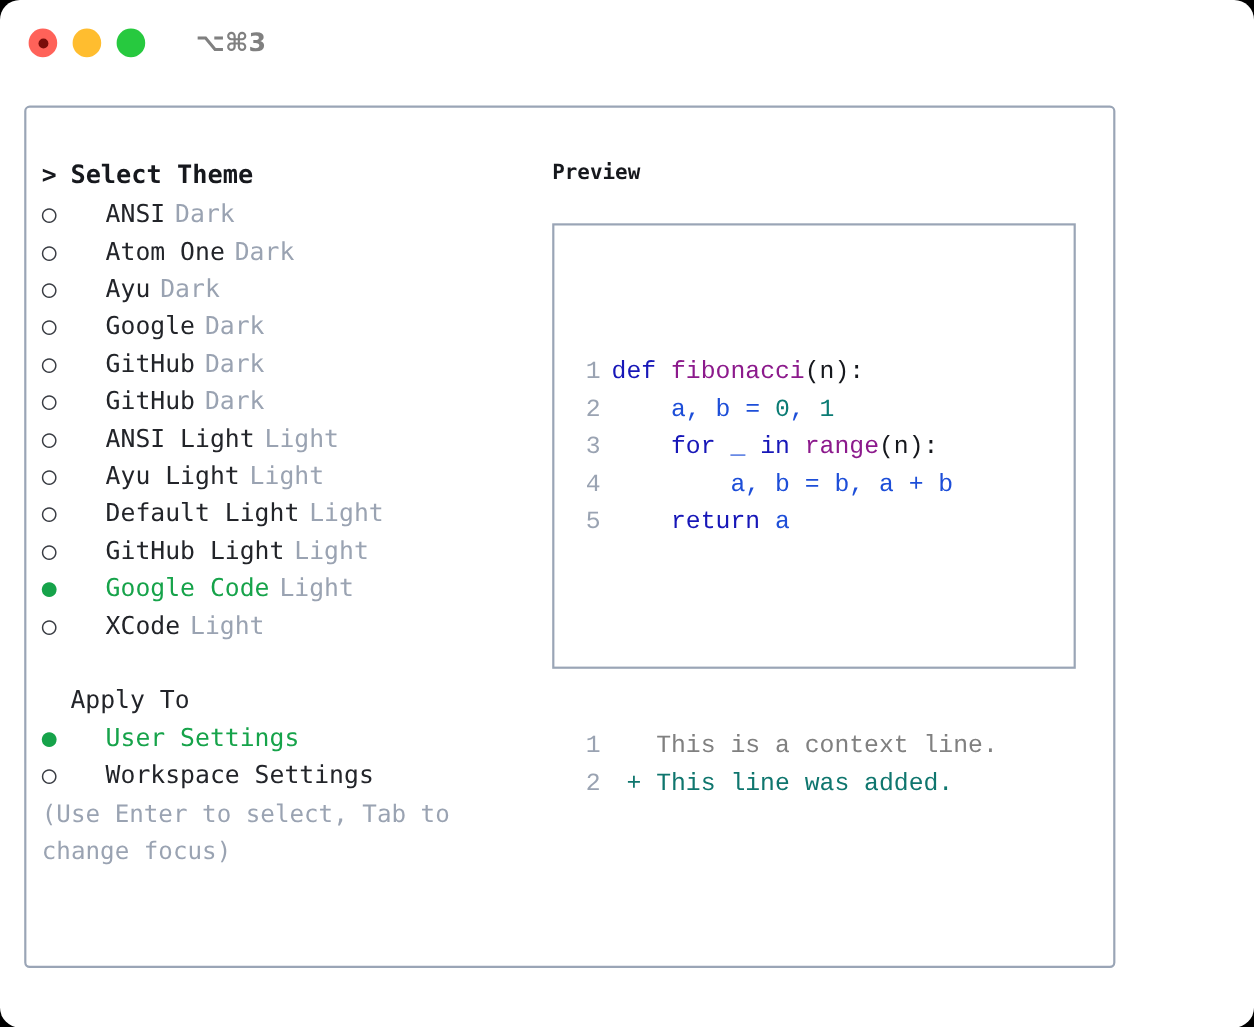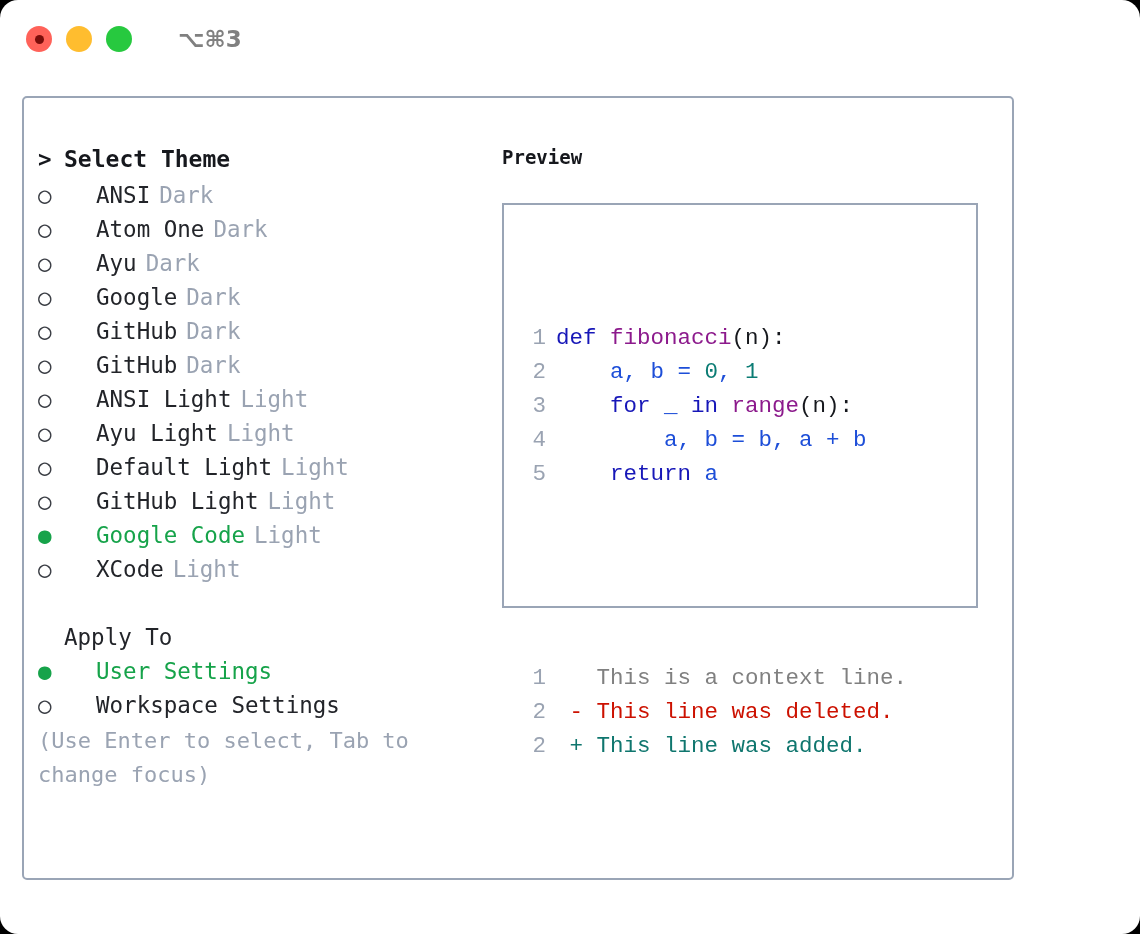--- a/index.html
+++ b/index.html
@@ -264,20 +264,20 @@
 
       <div class="hint">(Use Enter to select, Tab to change focus)</div>
 
       <div class="right-col">
         <div class="preview-title">Preview</div>
 
         <div class="preview-box">
           <div class="code">
             <div id="code-lines"><div class="code-line"><span class="ln">1</span><span class="kw">def </span><span class="fn">fibonacci</span><span class="punc">(n):</span></div><div class="code-line"><span class="ln">2</span><span class="plain">    a, b = </span><span class="num">0</span><span class="plain">, </span><span class="num">1</span></div><div class="code-line"><span class="ln">3</span><span class="plain">    </span><span class="kw">for</span><span class="plain"> _ </span><span class="kw">in</span><span class="plain"> </span><span class="fn">range</span><span class="punc">(n):</span></div><div class="code-line"><span class="ln">4</span><span class="plain">        a, b = b, a + b</span></div><div class="code-line"><span class="ln">5</span><span class="plain">    </span><span class="kw">return</span><span class="plain"> a</span></div></div>
             <div class="blank-line"></div>
-            <div id="diff-lines"><div class="code-line"><span class="ln">1</span><span class="diff-ctx">   This is a context line.</span></div><div class="code-line"><span class="ln">2</span><span class="diff-del"> - This line was deleted.</span></div><div class="code-line"><span class="ln">2</span><span class="diff-add"> + This line was added.</span></div></div>
+            <div id="diff-lines"><div class="code-line"><span class="ln">1</span><span class="diff-ctx">   This is a context line.</span></div><div class="code-line"><span class="ln">2</span><span class="diff-add"> + This line was added.</span></div></div>
           </div>
         </div>
       </div>
 
     </div>
   </div>
 </div>
 
 </body></html>

